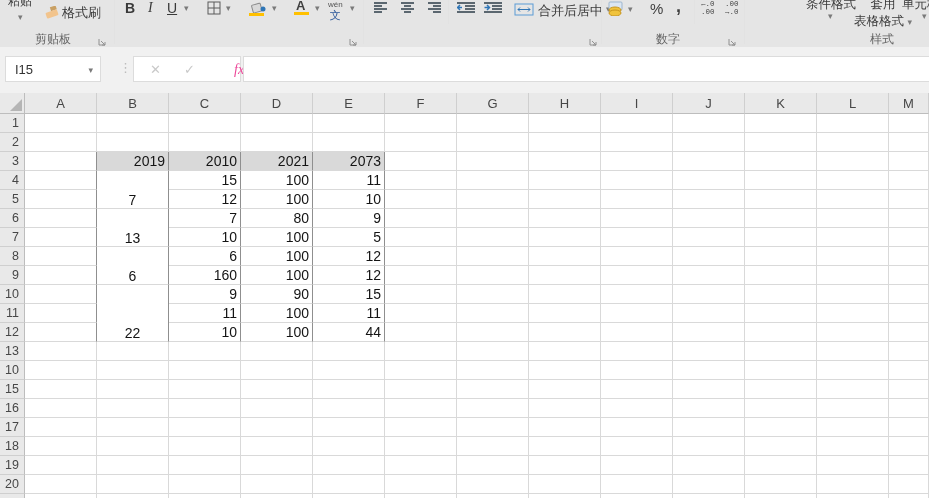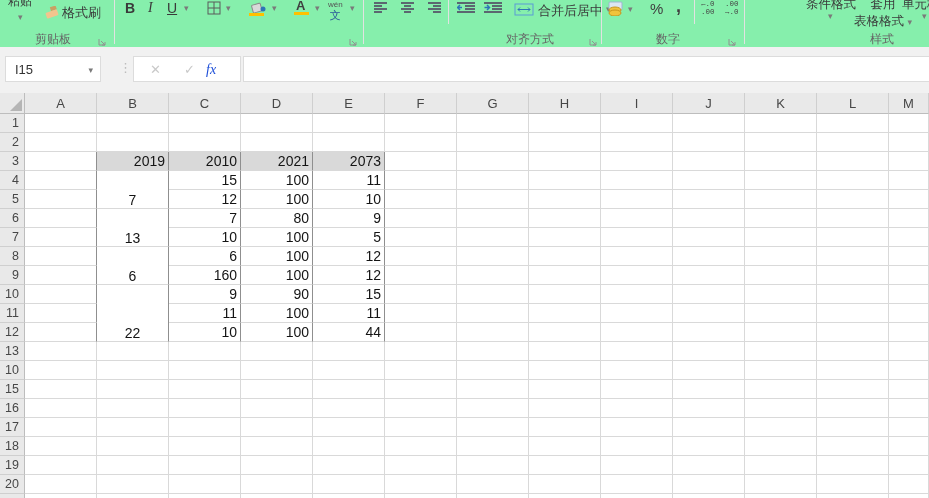--- a/index.html
+++ b/index.html
@@ -1,19 +1,19 @@
 <!DOCTYPE html>
 <html><head>
 <meta charset="utf-8">
 <style>
   html,body{margin:0;padding:0;}
   body{width:929px;height:498px;overflow:hidden;position:relative;background:#fff;
        font-family:"Liberation Sans","DejaVu Sans",sans-serif;-webkit-font-smoothing:antialiased;}
   
-  .ribbon{position:absolute;left:0;top:0;width:929px;height:47px;background:#86efac;
+  .ribbon{position:absolute;left:0;top:0;width:929px;height:47px;background:#e5e5e5;
           border-bottom:1px solid #e8e8e8;overflow:hidden;}
   .ribbon .abs{position:absolute;white-space:nowrap;}
   .gdiv{position:absolute;top:0;height:44px;width:1px;background:#e2e2e2;}
   .glabel{position:absolute;top:31px;font-size:12px;color:#666;text-align:center;}
   .caret{font-size:9px;color:#7a7a7a;line-height:1;}
   .btn-ch{font-size:13px;color:#3a3a3a;}
   .launch{position:absolute;}
   .biu{font-size:14px;color:#3a3a3a;}
   .two-line{font-size:7.5px;line-height:8px;color:#444;font-family:"Liberation Mono","DejaVu Sans Mono",monospace;text-align:center;}
   .goldbar{position:absolute;width:15px;height:3px;background:#ffc000;}
@@ -23,21 +23,21 @@
         border-bottom:1px solid #d0d0d0;}
   .fbox{position:absolute;top:9px;height:26px;background:#fff;border:1px solid #dcdcdc;box-sizing:border-box;}
   .namebox{left:5px;width:96px;}
   .namebox .val{position:absolute;left:9px;top:5px;font-size:13px;color:#333;}
   .namebox .caret{position:absolute;right:7px;top:9px;}
   .dots{position:absolute;left:119px;top:13px;color:#bdbdbd;font-size:13px;}
   .fxbox{left:133px;width:108px;}
   .fxbox span{position:absolute;top:5px;}
   .fx-cancel{left:16px;color:#c9c9c9;font-size:13px;}
   .fx-enter{left:50px;color:#c9c9c9;font-size:13px;}
-  .fx-fn{left:72px;color:#1d4ed8;font-size:14px;font-style:italic;font-family:"Liberation Serif","DejaVu Serif",serif;}
+  .fx-fn{left:100px;color:#ec4899;font-size:14px;font-style:italic;font-family:"Liberation Serif","DejaVu Serif",serif;}
   .formulabox{left:243px;width:690px;}
   
   .grid{position:absolute;left:0;top:93px;width:929px;height:405px;overflow:hidden;background:#fff;}
   table{border-collapse:separate;border-spacing:0;table-layout:fixed;width:929px;}
   th,td{padding:0;margin:0;overflow:hidden;white-space:nowrap;font-weight:normal;}
   thead tr{height:21px;}
   tbody tr{height:19px;}
   th.corner{background:#e9e9e9;border-right:1px solid #bdbdbd;border-bottom:1px solid #bdbdbd;position:relative;}
   .tri{position:absolute;right:2px;bottom:2px;width:0;height:0;
        border-left:12px solid transparent;border-bottom:12px solid #b5b5b5;}
@@ -155,21 +155,20 @@
       </svg>
   </div>
   <div class="abs" style="left:514px;top:2px;">
     <svg width="20" height="13">
         <rect x="1" y="1" width="18" height="11" fill="none" stroke="#5b9bd5"></rect>
         <path d="M4 6.5 h12 M6 4.5 L4 6.5 L6 8.5 M14 4.5 L16 6.5 L14 8.5" stroke="#2e75b6" fill="none"></path>
       </svg>
   </div>
   <div class="abs btn-ch" style="left:538px;top:2px;">合并后居中</div>
   <div class="abs caret" style="left:606px;top:5px;">▾</div>
-  <div class="glabel" style="left:460px;width:140px;">对齐方式</div>
   <div class="launch" style="left:588px;top:33px;">
     <svg width="10" height="10">
         <path d="M2 2 v6 h6" stroke="#909090" fill="none"></path>
         <path d="M4 4 l4 4 M8 5 v3 h-3" stroke="#909090" fill="none"></path>
       </svg>
   </div>
   <div class="gdiv" style="left:601px;"></div>
 
   <div class="abs" style="left:607px;top:0;">
     <svg width="18" height="16">

